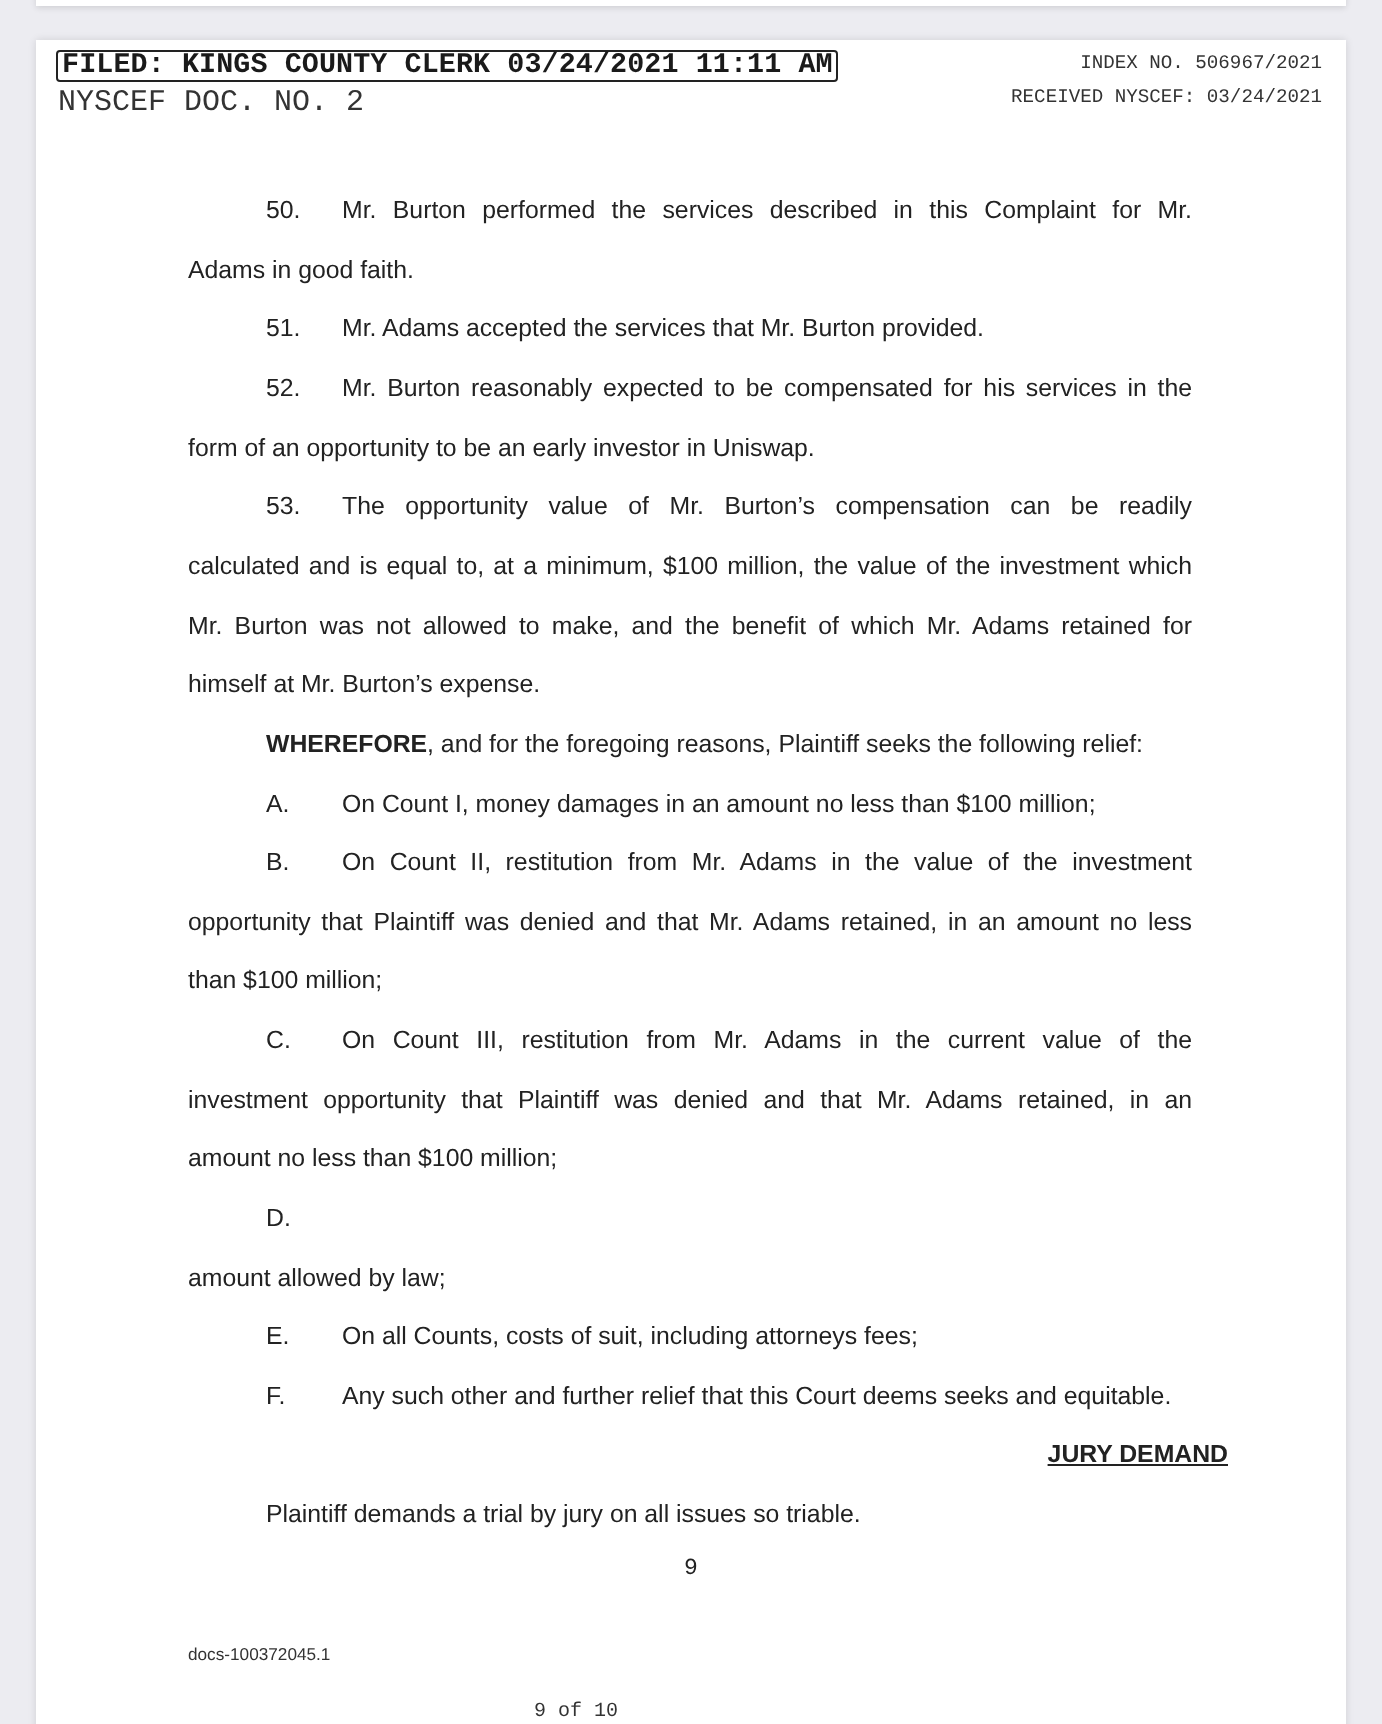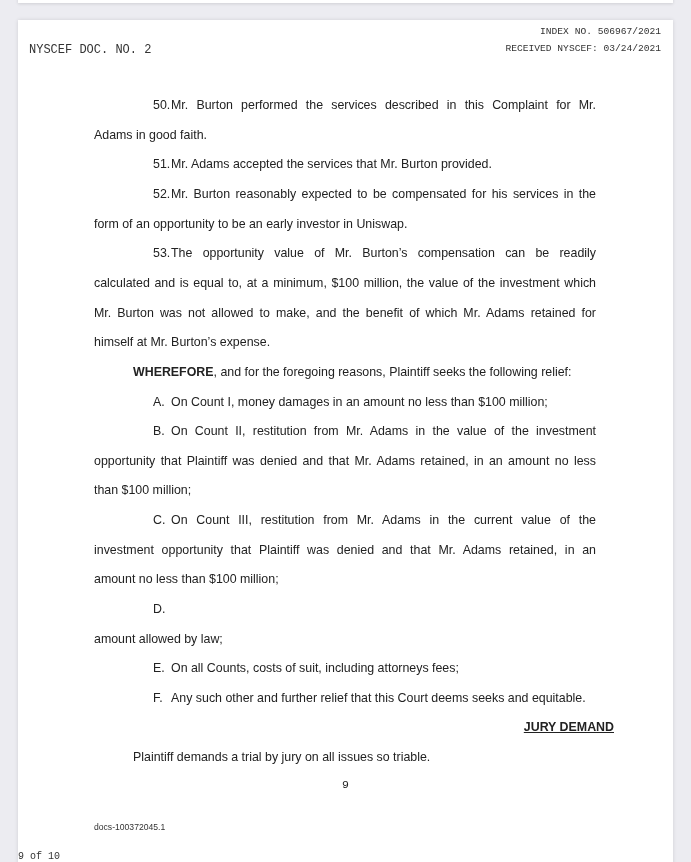--- a/index.html
+++ b/index.html
@@ -23,69 +23,70 @@
   .mono { font-family: "Liberation Mono", "DejaVu Sans Mono", monospace; }
   .filed-box {
     position: absolute; left: 10px; top: 5px;
     border: 1.5px solid #222; border-radius: 2px;
     padding: 0 2px; height: 14px; line-height: 14px;
     font-size: 14.2px; font-weight: bold; letter-spacing: 0.05px;
     color: #1a1a1a; white-space: nowrap;
   }
   .doc-no {
     position: absolute; left: 11px; top: 23px;
-    font-size: 12px; color: #333; white-space: nowrap;
+    font-size: 15px; color: #333; white-space: nowrap;
   }
   .index-no {
     position: absolute; right: 12px; top: 6px;
     font-size: 9.6px; color: #333; white-space: nowrap;
   }
   .received {
     position: absolute; right: 12px; top: 23px;
     font-size: 9.6px; color: #333; white-space: nowrap;
   }
   .body {
     position: absolute; left: 76px; top: 0; width: 502px;
     font-size: 12.4px; color: #222;
   }
   .line {
     position: absolute; left: 0; width: 502px; height: 16px; line-height: 16px;
     white-space: nowrap;
   }
   .justify { text-align: justify; text-align-last: justify; }
   .num {
-    position: absolute; left: 39px; width: 30px; margin-left: 20px;
+    position: absolute; left: 39px; width: 30px;
   }
   .text-after-num {
     position: absolute; left: 77px; right: 0;
   }
   .indent { position: absolute; left: 39px; right: 0; }
   .bold { font-weight: bold; }
   .heading {
     position: absolute; left: 18px; width: 502px; text-align: right;
     font-weight: bold; text-decoration: underline;
   }
   .page-num {
     position: absolute; left: 0; width: 655px; top: 758px;
     text-align: center; font-size: 11.5px; color: #222;
   }
   .docs-id {
     position: absolute; left: 76px; top: 802px; font-size: 8.6px; color: #333;
   }
   .page-of {
     position: absolute; left: 0; width: 540px; top: 831px;
-    text-align: left; font-size: 10px; color: #333;
+    text-align: center; font-size: 10px; color: #333;
   }
 </style>
 </head>
 <body>
 
 <div class="prev-page"></div>
 
 <div class="page">
+  <div class="filed-box mono">FILED: KINGS COUNTY CLERK 03/24/2021 11:11 AM</div>
   <div class="doc-no mono">NYSCEF DOC. NO. 2</div>
   <div class="index-no mono">INDEX NO. 506967/2021</div>
   <div class="received mono">RECEIVED NYSCEF: 03/24/2021</div>
 
   <div class="body">
 
     <div class="line" style="top:77px;">
       <span class="num">50.</span>
       <span class="text-after-num justify">Mr. Burton performed the services described in this Complaint for Mr.</span>
     </div>

